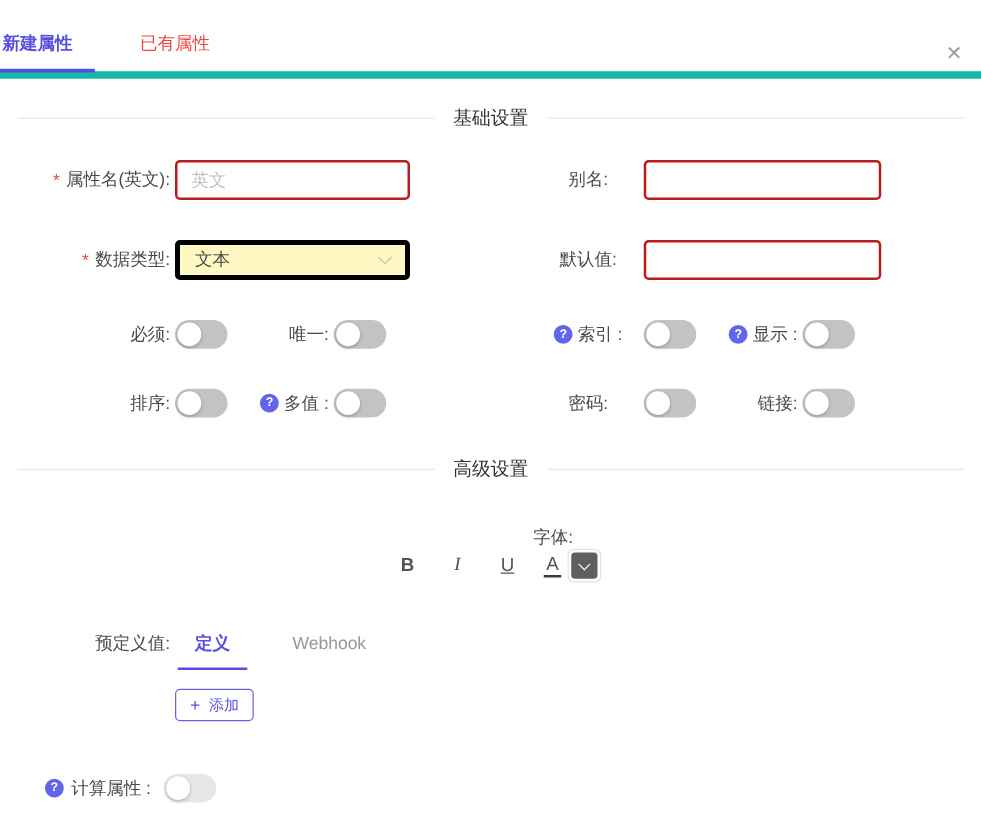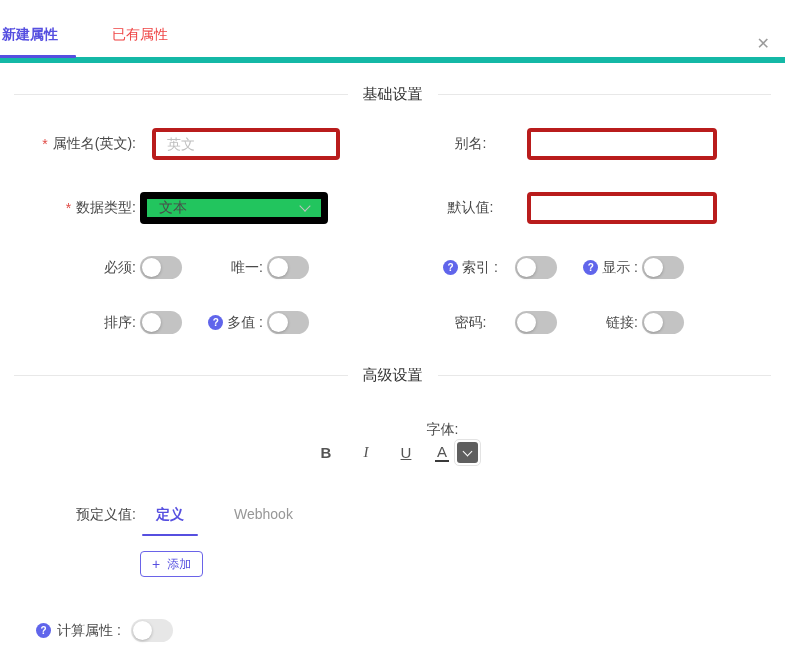--- a/index.html
+++ b/index.html
@@ -27,29 +27,29 @@
   .fhalf.left { width:430px; flex-shrink:0; }
   .fhalf.right { flex:1; }
   .flabel { width:140px; padding-right:4px; flex-shrink:0; display:flex;
     justify-content:flex-end; align-items:center; gap:4px; color:#4a4a4a; }
   .flabel-r { width:85px; padding-right:4px; flex-shrink:0; display:flex;
     justify-content:center; align-items:center; gap:4px; }
   .flabel2 { width:85px; padding-right:4px; flex-shrink:0; display:flex;
     justify-content:flex-end; align-items:center; gap:4px; }
   .req { color:#e04a45; font-size:14px; margin-right:1px; }
 
-  .input { width:188px; height:32px; border:4px solid #b91c1c; border-radius:4px;
+  .input { width:188px; height:32px; border:2px solid #b91c1c; border-radius:4px;
     padding:0 11px; font-size:14px; color:#4a4a4a; outline:none;
-    font-family:"Liberation Sans","DejaVu Sans",sans-serif;margin-left:12px; }
+    font-family:"Liberation Sans","DejaVu Sans",sans-serif; }
   .input::placeholder { color:#bfbfbf; }
   .w190 { width:190px; }
 
-  .select { width:188px; height:32px; border:7px solid #000000; border-radius:4px;
+  .select { width:188px; height:32px; border:4px solid #000000; border-radius:4px;
     padding:0 12px; display:flex; align-items:center; justify-content:space-between;
-    color:#4a4a4a; cursor:pointer; background:#22c55e; }
+    color:#4a4a4a; cursor:pointer; background:#fef9c3; }
   .chev { width:8px; height:8px; border-right:1.4px solid #c2c2c2;
     border-bottom:1.4px solid #c2c2c2; transform:rotate(45deg); margin-top:-4px; }
 
   .switch { position:relative; width:42px; height:23px; border-radius:12px;
     background:#c3c3c3; cursor:pointer; flex-shrink:0; display:inline-block; }
   .switch::after { content:""; position:absolute; top:2px; left:2px; width:19px; height:19px;
     border-radius:50%; background:#fff; box-shadow:0 1px 3px rgba(0,0,0,.25); }
   .switch.light { background:#e7e7e7; }
 
   .help { width:15px; height:15px; border-radius:50%; background:#6065eb; color:#fff;

